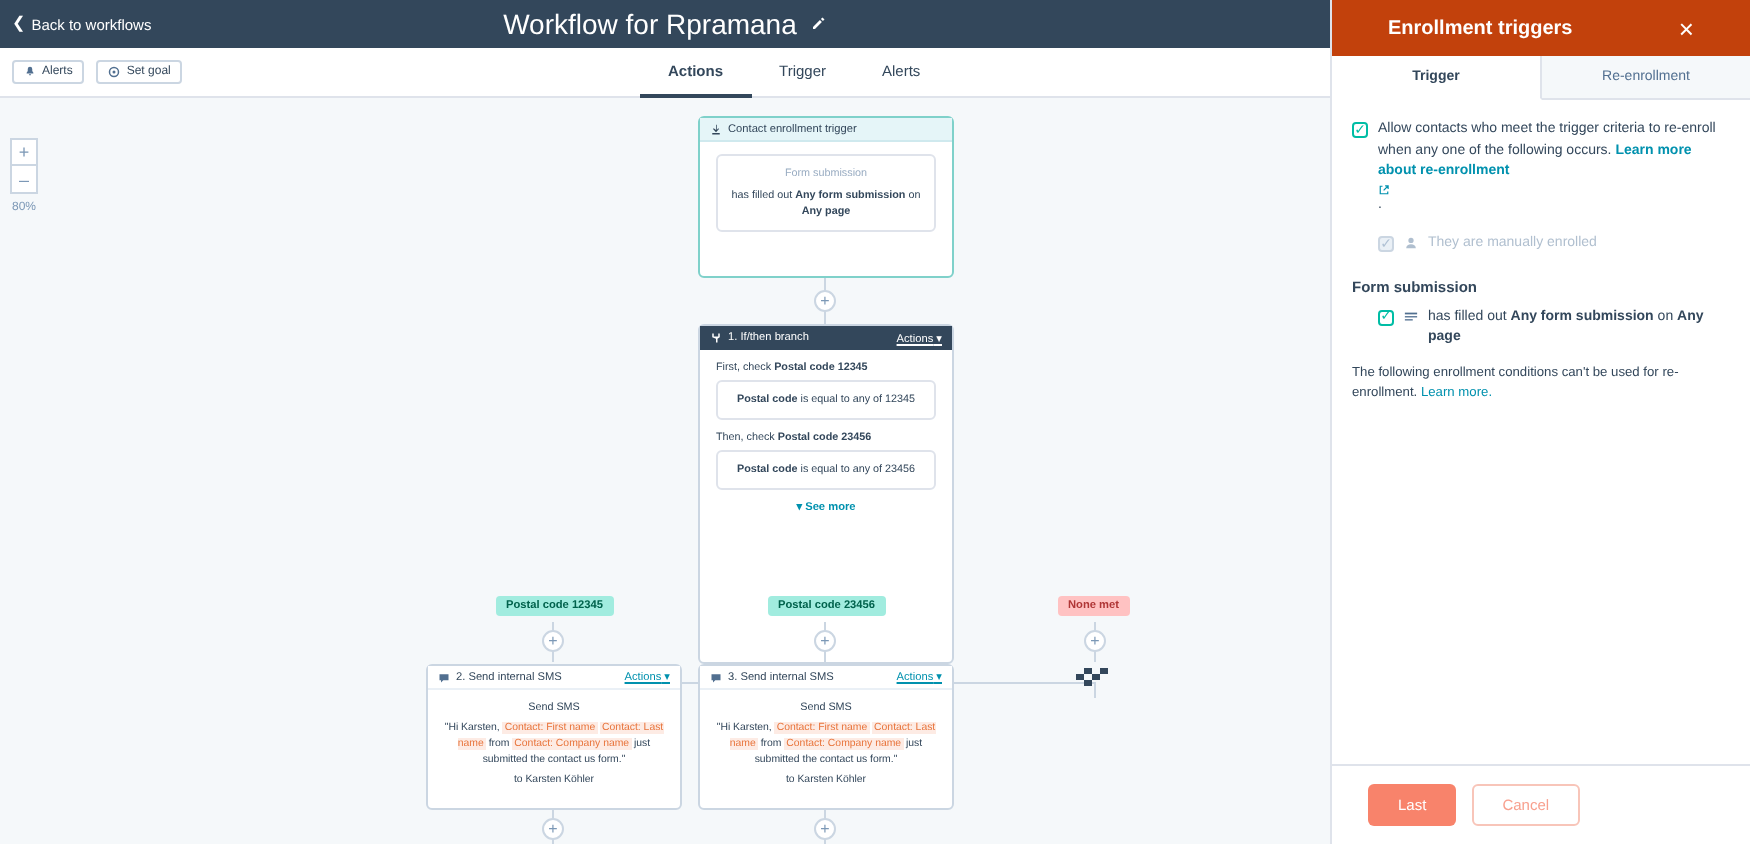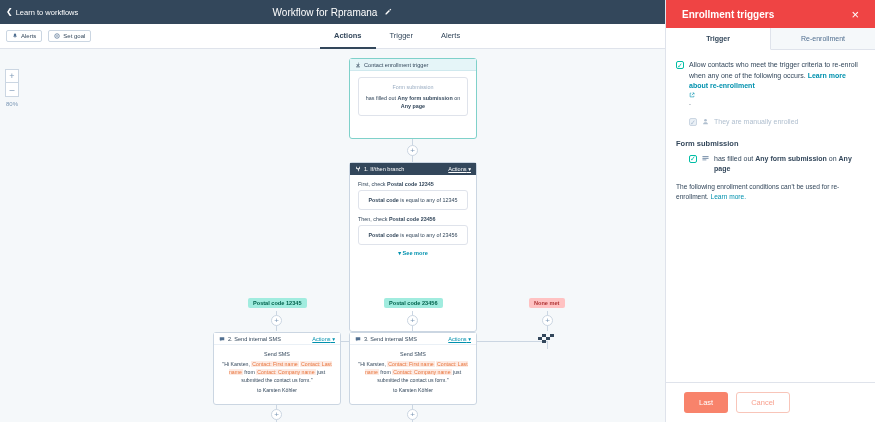--- a/index.html
+++ b/index.html
@@ -17,21 +17,21 @@
   }
   .back-link {
     display: flex; align-items: center; gap: 3px;
     color: #fff; font-size: 7.5px; padding-left: 6px; cursor: pointer;
   }
   .chev-l { font-size: 8px; line-height: 1; color:#fff; }
   .wf-title-wrap {
     position: absolute; left: 0; right: 0; top: 0; height: 24px;
     display: flex; align-items: center; justify-content: center; gap: 7px;
   }
-  .wf-title { color: #fff; font-size: 10px; }
+  .wf-title { color: #fff; font-size: 14px; }
   .pencil-icon { color: #fff; display:flex; }
 
   
   .subbar {
     position: absolute; left: 0; top: 24px; width: 665px; height: 25px;
     background: #fff; border-bottom: 1px solid #dfe3eb;
     display: flex; align-items: center;
   }
   .pill-group { display: flex; gap: 6px; padding-left: 6px; }
   .pill {
@@ -113,22 +113,22 @@
   .tag-green { background: #a1ecdf; color: #00624c; }
   .tag-red { background: #ffc2c2; color: #b03636; }
   .flag { position: absolute; width: 22px; height: 13px; }
 
   
   .panel {
     position: absolute; right: 0; top: 0; width: 210px; height: 422px;
     background: #fff; border-left: 1px solid #dfe3eb;
   }
   .panel-hd {
-    height: 28px; background: #ef4444;
-    display: flex; align-items: center; padding: 0 16px;
+    height: 28px; background: #c2410c;
+    display: flex; align-items: center; padding: 0 28px;
   }
   .panel-title { color: #fff; font-size: 10px; font-weight: bold; }
   .panel-x { margin-left: auto; color: #fff; font-size: 13px; cursor: pointer; line-height: 1; }
   .panel-tabs { display: flex; height: 22px; border-bottom: 1px solid #dfe3eb; }
   .ptab {
     flex: 1; display: flex; align-items: center; justify-content: center;
     font-size: 7px; color: #516f90; cursor: pointer; background: #f5f8fa;
     border-right: 1px solid #dfe3eb;
   }
   .ptab.active { background: #fff; color: #33475b; font-weight: bold; border-bottom: 1px solid #fff; margin-bottom: -1px; border-right:1px solid #dfe3eb; }
@@ -165,21 +165,21 @@
   svg { display: block; }
 </style>
 </head>
 <body>
 
 <div id="root">
 
   <div class="topbar">
     <div class="back-link">
       <span class="chev-l">❮</span>
-      <span>Learn to workflows</span>
+      <span>Back to workflows</span>
     </div>
     <div class="wf-title-wrap">
       <span class="wf-title">Workflow for Rpramana</span>
       <span class="pencil-icon">
         <svg width="8" height="8" viewBox="0 0 16 16" fill="#ffffff">
             <path d="M12.5 1.5l2 2-1.6 1.6-2-2 1.6-1.6zM9.9 4.1l2 2L5 13H3v-2l6.9-6.9z"></path>
           </svg>
       </span>
     </div>
   </div>

